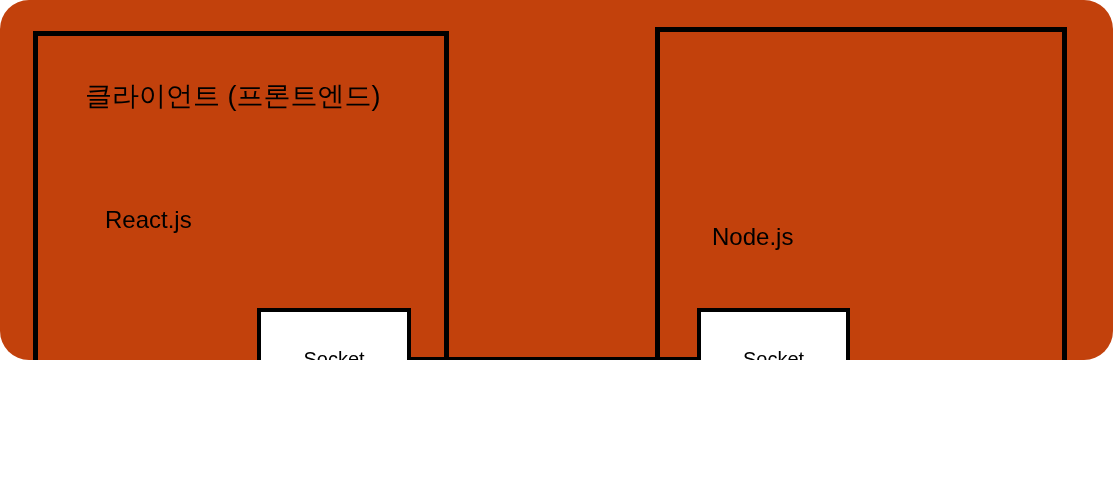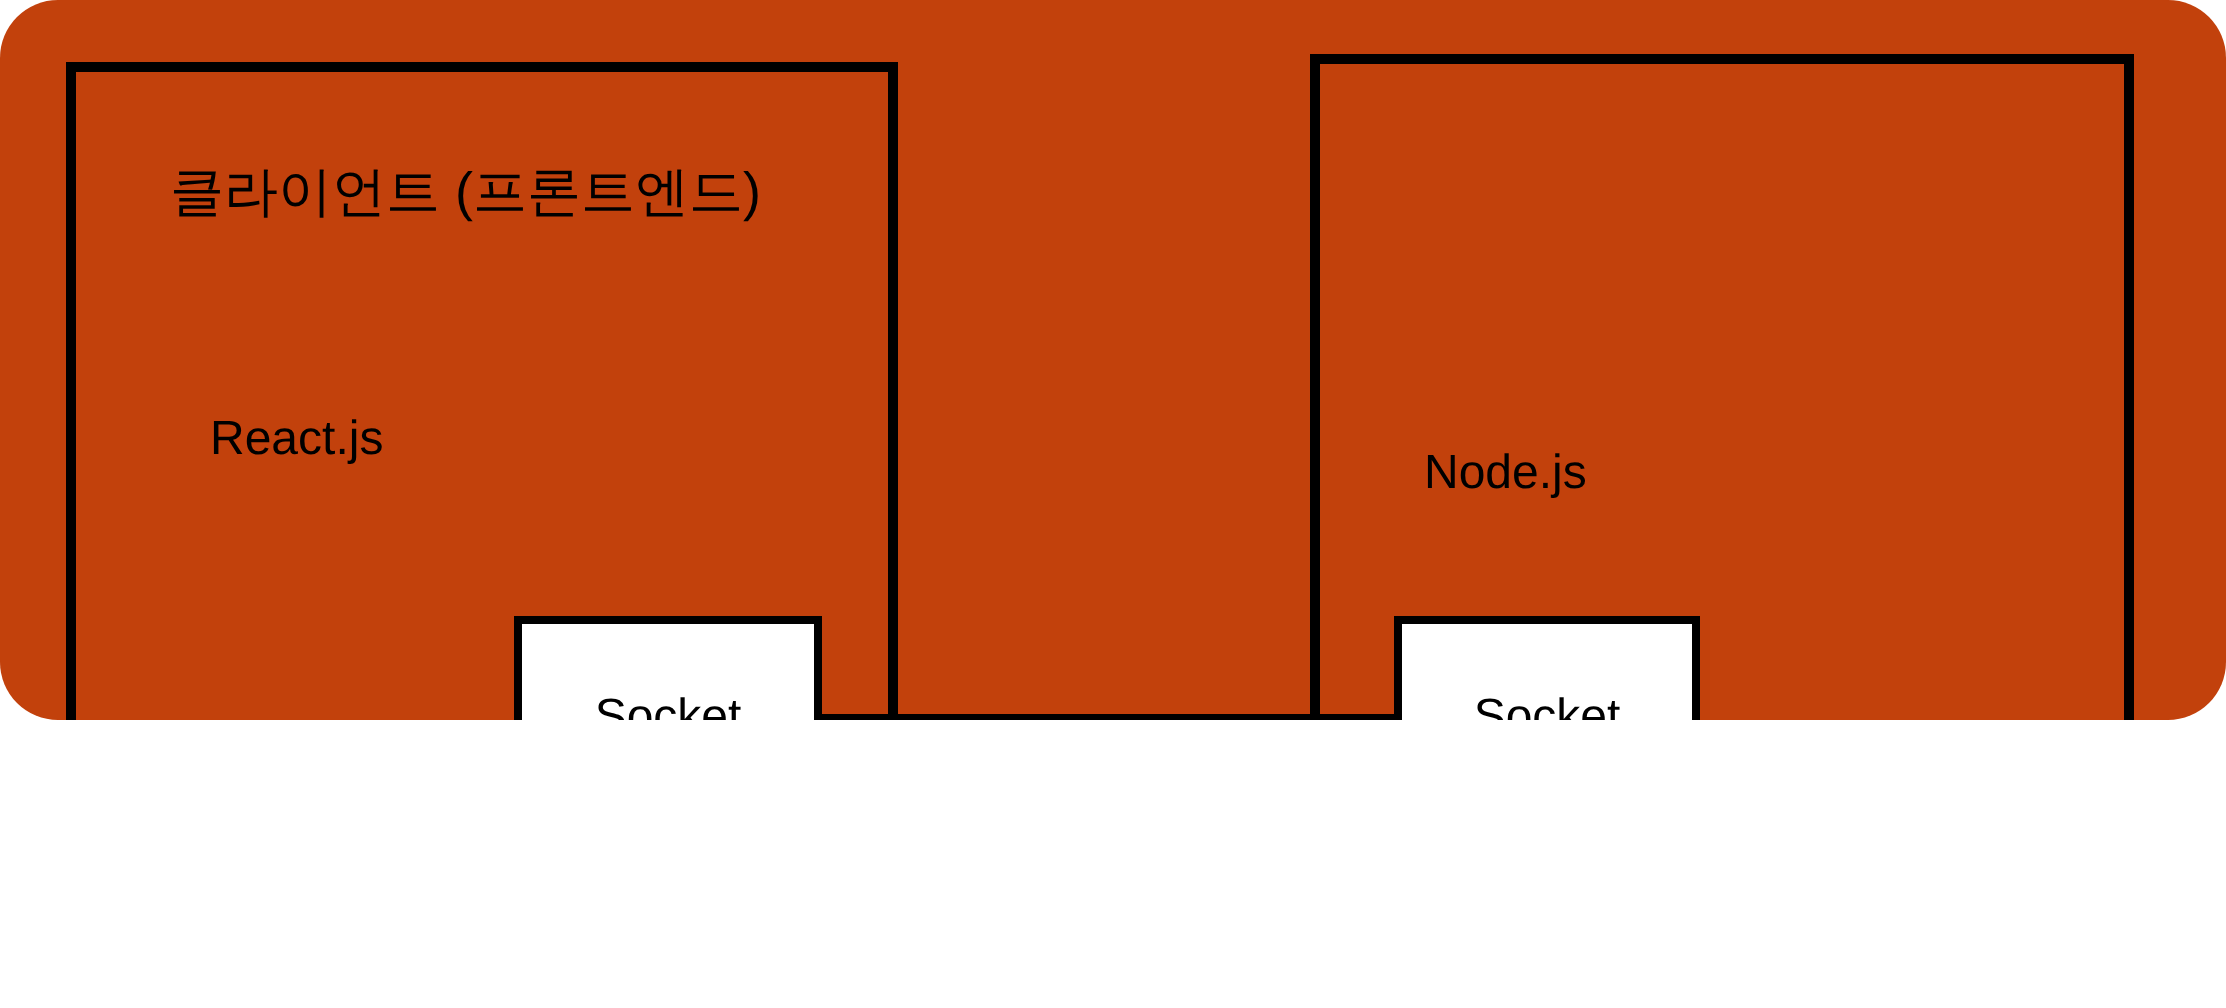--- a/index.html
+++ b/index.html
@@ -87,21 +87,21 @@
     width: 154px;
     height: 102px;
   }
   #server-socket {
     left: 697px;
     top: 308px;
     width: 153px;
     height: 102px;
   }
   .socket-label {
-    font-size: 24px;
+    font-size: 20px;
     line-height: 28px;
     white-space: nowrap;
     color: #000000;
   }
 </style>
 </head>
 <body>
 
 <div id="canvas">
 

